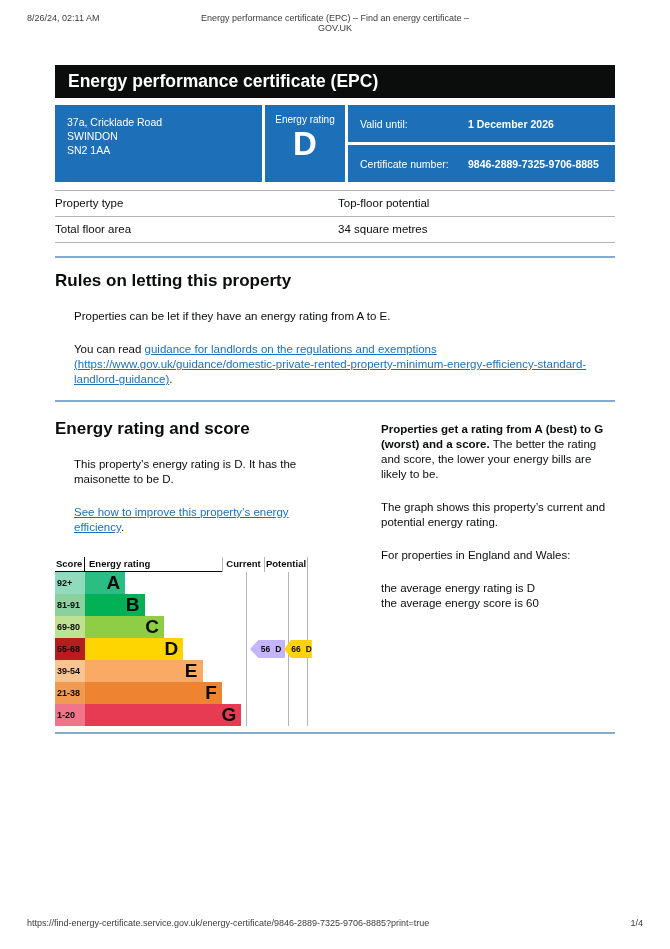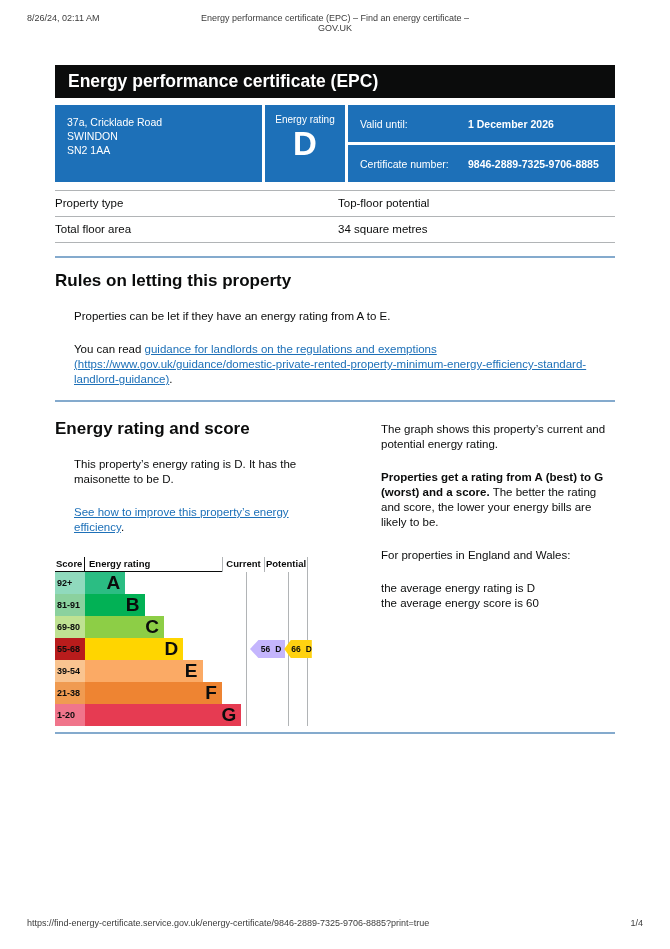--- a/index.html
+++ b/index.html
@@ -236,24 +236,24 @@
                   <div class="band-bar" style="background: rgb(230, 59, 82); width: 97%;"><span class="band-letter">G</span></div>
                 </div>
                 <div class="cur-cell"></div>
                 <div class="pot-cell"></div>
               </div>
             </div>
         </div>
       </div>
 
       <div class="col-right">
-        <p class="body-text">The graph shows this property’s current and potential energy rating.</p>
         <p class="body-text">
           <b>Properties get a rating from A (best) to G (worst) and a score.</b><span> The better the rating and score, the lower your energy bills are likely to be.</span>
         </p>
+        <p class="body-text">The graph shows this property’s current and potential energy rating.</p>
         <p class="body-text rp3">For properties in England and Wales:</p>
         <p class="body-text avg-lines">
           <span>the average energy rating is D</span><br>
           <span>the average energy score is 60</span>
         </p>
       </div>
     </div>
 
     <hr class="blue-divider divider-after-graph">
 

